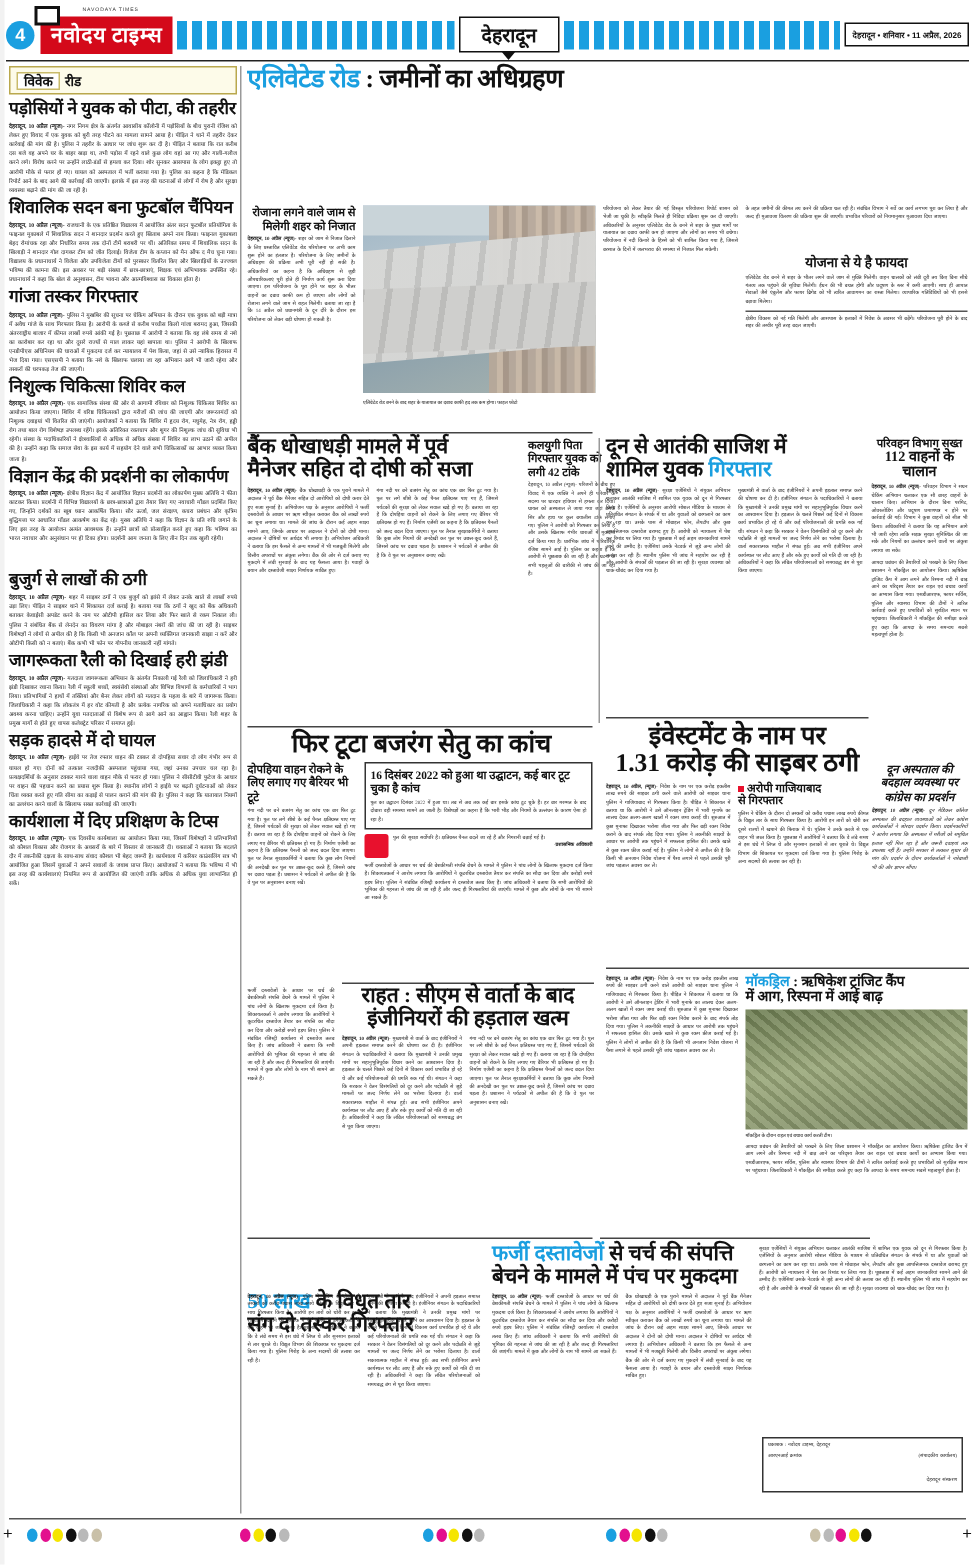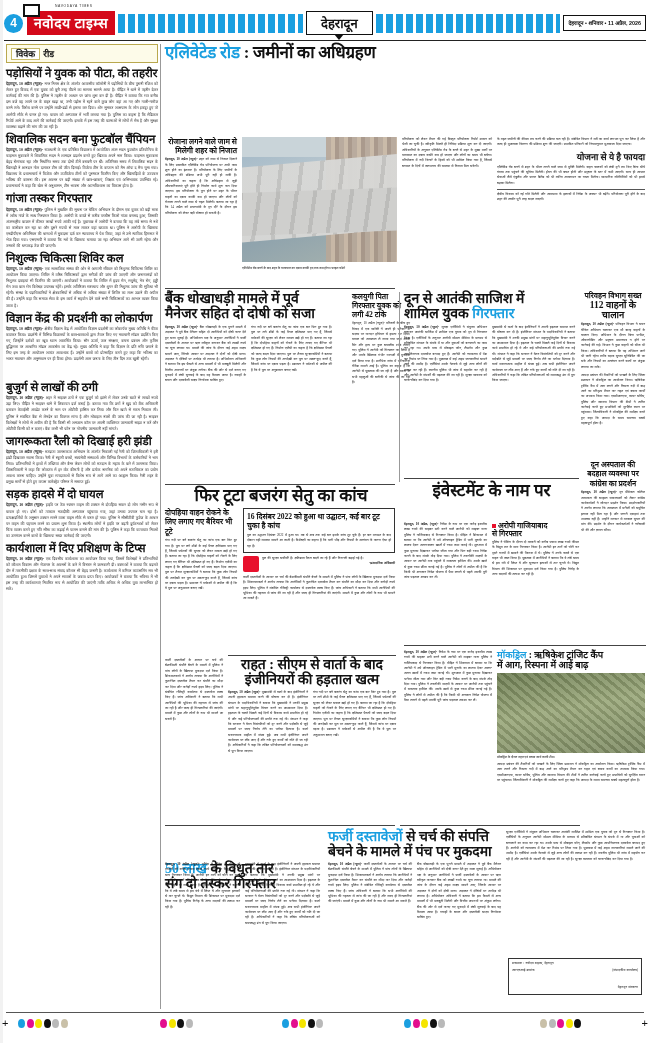--- a/index.html
+++ b/index.html
@@ -188,21 +188,21 @@
 <div class="col" style="left:242px; top:266px; width:155px;">
   <div class="caption">एलिवेटेड रोड बनने के बाद शहर के यातायात का दबाव काफी हद तक कम होगा। फाइल फोटो</div>
 </div>
 
 <div class="col" style="left:402px; top:137px; width:90px;">
   <div class="body">परियोजना को लेकर तैयार की गई विस्तृत परियोजना रिपोर्ट शासन को भेजी जा चुकी है। स्वीकृति मिलते ही निविदा प्रक्रिया शुरू कर दी जाएगी। अधिकारियों के अनुसार एलिवेटेड रोड के बनने से शहर के मुख्य मार्गों पर यातायात का दबाव काफी कम हो जाएगा और लोगों का समय भी बचेगा। परियोजना में नदी किनारे के हिस्से को भी शामिल किया गया है, जिससे बरसात के दिनों में जलभराव की समस्या से निजात मिल सकेगी।</div>
 </div>
 
 <div class="col" style="left:497px; top:137px; width:148px;">
   <div class="body">के तहत जमीनों की कीमत तय करने की प्रक्रिया चल रही है। संबंधित विभाग ने सर्वे का कार्य लगभग पूरा कर लिया है और जल्द ही मुआवजा वितरण की प्रक्रिया शुरू की जाएगी। प्रभावित परिवारों को नियमानुसार मुआवजा दिया जाएगा।</div>
-  <div class="centerhead" style="margin-top:2px;text-align:right;">योजना से ये है फायदा</div>
+  <div class="centerhead" style="margin-top:20px;">योजना से ये है फायदा</div>
   <div class="body" style="margin-top:2px;">एलिवेटेड रोड बनने से शहर के भीतर लगने वाले जाम से मुक्ति मिलेगी। वाहन चालकों को लंबी दूरी तय किए बिना सीधे गंतव्य तक पहुंचने की सुविधा मिलेगी। ईंधन की भी बचत होगी और प्रदूषण के स्तर में कमी आएगी। साथ ही आपात सेवाओं जैसे एंबुलेंस और फायर ब्रिगेड को भी त्वरित आवागमन का रास्ता मिलेगा। व्यापारिक गतिविधियों को भी इससे बढ़ावा मिलेगा।</div>
   <div class="sep" style="margin-top:3px;padding-top:2px;">
     <div class="body">क्षेत्रीय विकास को नई गति मिलेगी और आसपास के इलाकों में निवेश के अवसर भी बढ़ेंगे। परियोजना पूरी होने के बाद शहर की तस्वीर पूरी तरह बदल जाएगी।</div>
   </div>
 </div>
 
 <div class="hline" style="left:165px; top:288px; width:230px;"></div>
 
 <div class="col" style="left:165px; top:292px; width:170px;">
   <div class="hl hl-l">बैंक धोखाधड़ी मामले में पूर्व</div>
@@ -261,31 +261,32 @@
     <div style="flex:1;">
       <div class="body">पुल की सुरक्षा सर्वोपरि है। क्षतिग्रस्त पैनल बदले जा रहे हैं और निगरानी बढ़ाई गई है।</div>
       <div class="body" style="text-align:right;font-weight:bold;">-प्रशासनिक अधिकारी</div>
     </div>
   </div>
   <div class="body" style="margin-top:3px;">फर्जी दस्तावेजों के आधार पर चर्च की बेशकीमती संपत्ति बेचने के मामले में पुलिस ने पांच लोगों के खिलाफ मुकदमा दर्ज किया है। शिकायतकर्ता ने आरोप लगाया कि आरोपियों ने कूटरचित दस्तावेज तैयार कर संपत्ति का सौदा कर दिया और करोड़ों रुपये हड़प लिए। पुलिस ने संबंधित रजिस्ट्री कार्यालय से दस्तावेज तलब किए हैं। जांच अधिकारी ने बताया कि सभी आरोपियों की भूमिका की गहनता से जांच की जा रही है और जल्द ही गिरफ्तारियां की जाएंगी। मामले में कुछ और लोगों के नाम भी सामने आ सकते हैं।</div>
 </div>
 
 <div class="col" style="left:404px; top:482px; width:175px;">
   <div class="hl hl-xl" style="text-align:center;">इंवेस्टमेंट के नाम पर</div>
+  <div class="hl hl-xl" style="text-align:center;">1.31 करोड़ की साइबर ठगी</div>
 </div>
 <div class="col" style="left:404px; top:522px; width:83px;">
   <div class="body"><span class="dateline">देहरादून, 10 अप्रैल, (न्यूज)-</span> <span>निवेश के नाम पर एक करोड़ इकतीस लाख रुपये की साइबर ठगी करने वाले आरोपी को साइबर थाना पुलिस ने गाजियाबाद से गिरफ्तार किया है। पीड़ित ने शिकायत में बताया था कि आरोपी ने उसे ऑनलाइन ट्रेडिंग में भारी मुनाफे का लालच देकर अलग-अलग खातों में रकम जमा कराई थी। शुरुआत में कुछ मुनाफा दिखाकर भरोसा जीता गया और फिर बड़ी रकम निवेश कराने के बाद संपर्क तोड़ दिया गया। पुलिस ने तकनीकी साक्ष्यों के आधार पर आरोपी तक पहुंचने में सफलता हासिल की। उसके खाते से कुछ रकम फ्रीज कराई गई है। पुलिस ने लोगों से अपील की है कि किसी भी अनजान निवेश योजना में पैसा लगाने से पहले उसकी पूरी जांच पड़ताल अवश्य कर लें।</span></div>
 </div>
 <div class="col" style="left:492px; top:522px; width:87px;">
   <div class="hl hl-xs"><span class="bullet-red"></span><span>अरोपी गाजियाबाद</span></div>
   <div class="hl hl-xs">से गिरफ्तार</div>
   <div class="body" style="margin-top:2px;">पुलिस ने चेकिंग के दौरान दो तस्करों को करीब पचास लाख रुपये कीमत के विद्युत तार के साथ गिरफ्तार किया है। आरोपी इन तारों को चोरी कर दूसरे राज्यों में खपाने की फिराक में थे। पुलिस ने उनके कब्जे से एक वाहन भी जब्त किया है। पूछताछ में आरोपियों ने बताया कि वे लंबे समय से इस धंधे में लिप्त थे और सुनसान इलाकों से तार चुराते थे। विद्युत विभाग की शिकायत पर मुकदमा दर्ज किया गया है। पुलिस गिरोह के अन्य सदस्यों की तलाश कर रही है।</div>
 </div>
 
-<div class="col" style="left:581px; top:460px; width:64px;">
+<div class="col" style="left:581px; top:508px; width:64px;font-style:italic;">
   <div class="hl hl-xs" style="text-align:center;line-height:1.25;">दून अस्पताल की</div>
   <div class="hl hl-xs" style="text-align:center;line-height:1.25;">बदहाल व्यवस्था पर</div>
   <div class="hl hl-xs" style="text-align:center;line-height:1.25;">कांग्रेस का प्रदर्शन</div>
   <div class="body" style="margin-top:2px;"><span class="dateline">देहरादून, 10 अप्रैल (न्यूज)-</span> <span>दून मेडिकल कॉलेज अस्पताल की बदहाल व्यवस्थाओं को लेकर कांग्रेस कार्यकर्ताओं ने जोरदार प्रदर्शन किया। प्रदर्शनकारियों ने आरोप लगाया कि अस्पताल में मरीजों को समुचित इलाज नहीं मिल रहा है और जरूरी दवाइयां तक उपलब्ध नहीं हैं। उन्होंने सरकार से तत्काल सुधार की मांग की। प्रदर्शन के दौरान कार्यकर्ताओं ने नारेबाजी भी की और ज्ञापन सौंपा।</span></div>
 </div>
 
 <div class="hline" style="left:404px; top:645px; width:242px;"></div>
 
 <div class="col" style="left:497px; top:650px; width:148px;">
   <div class="hl hl-s">

